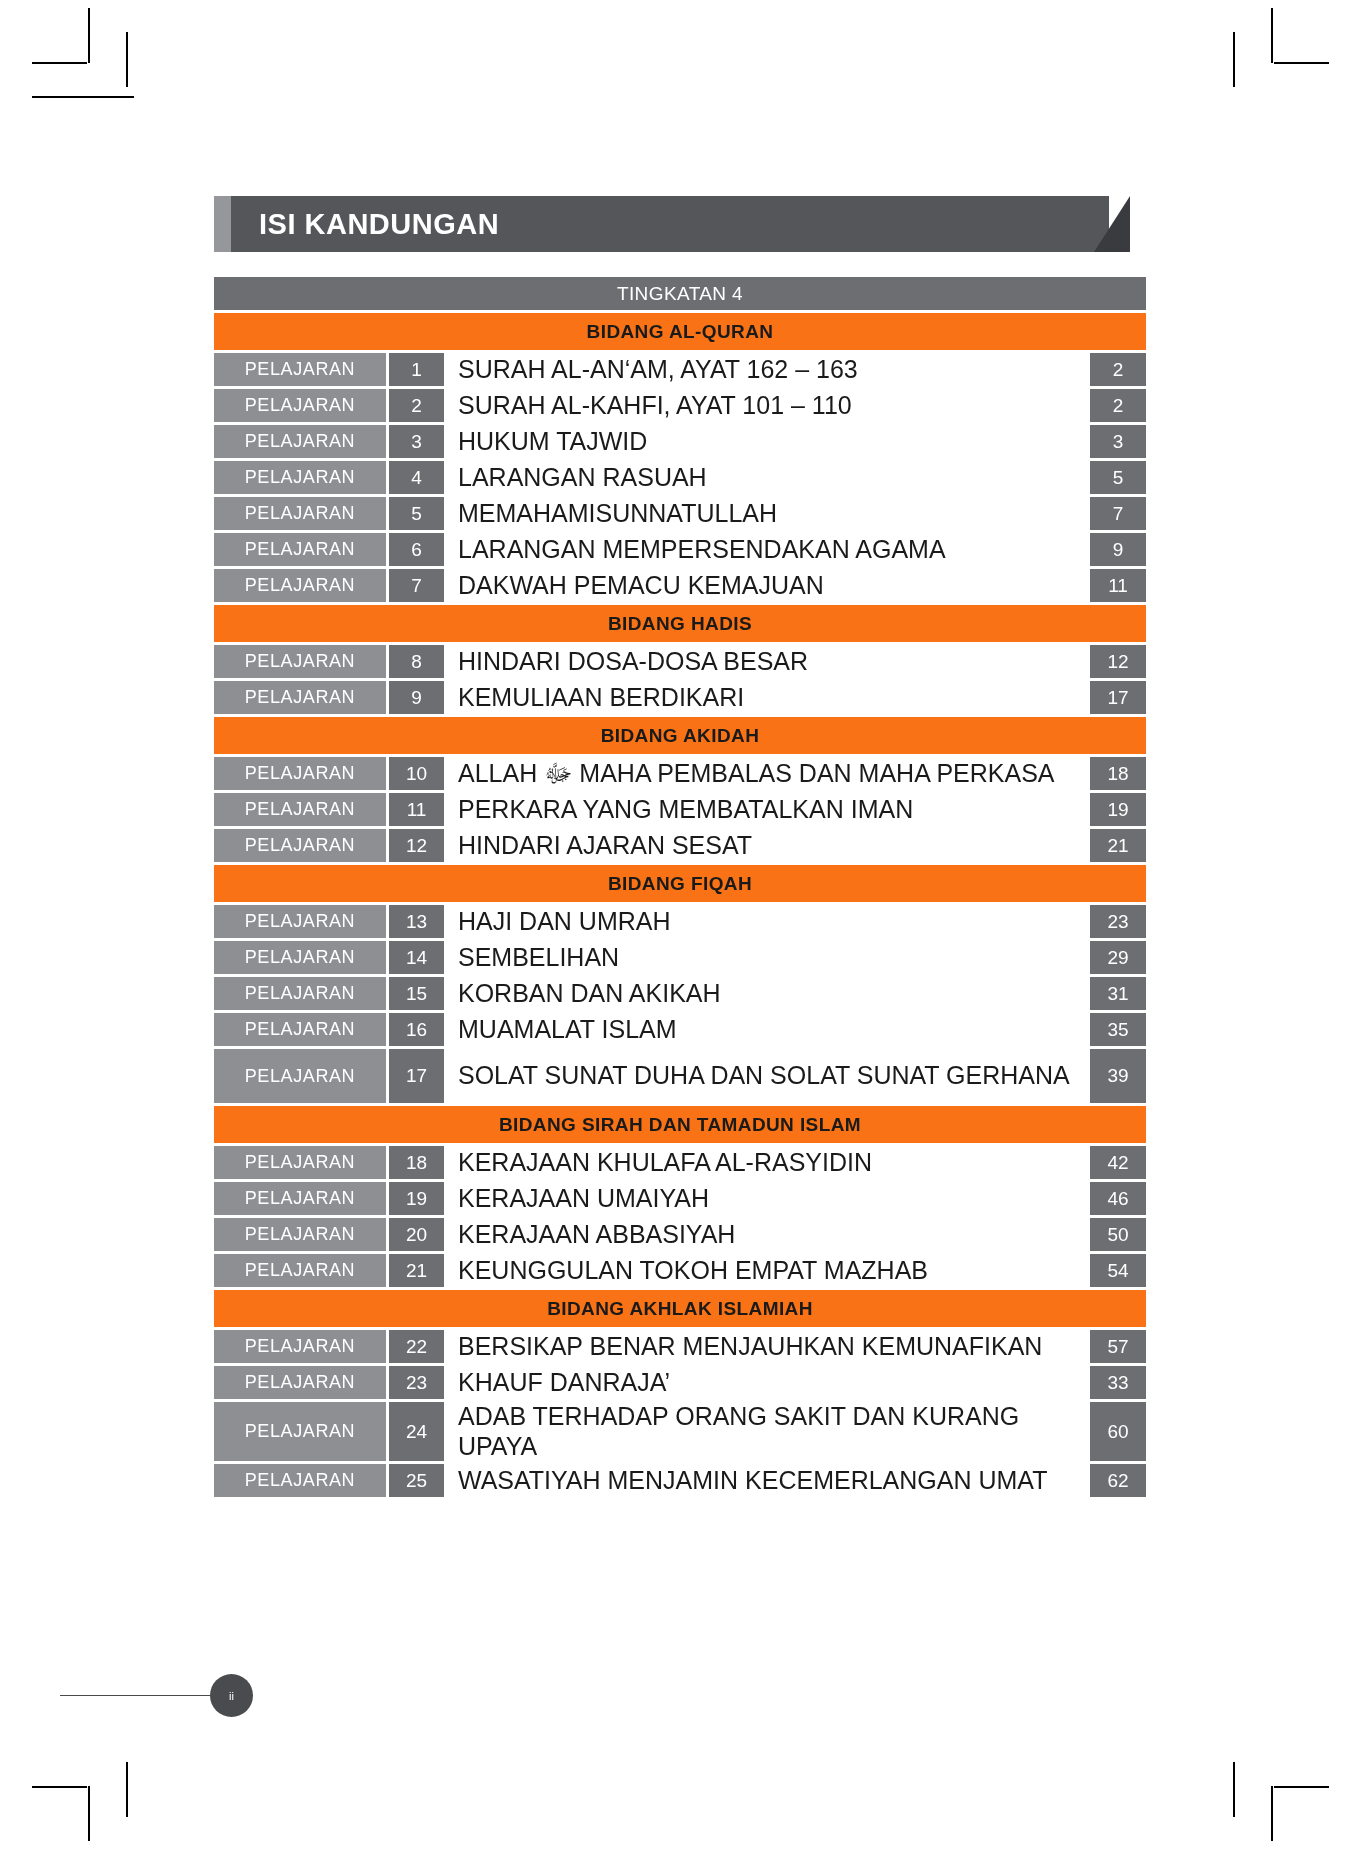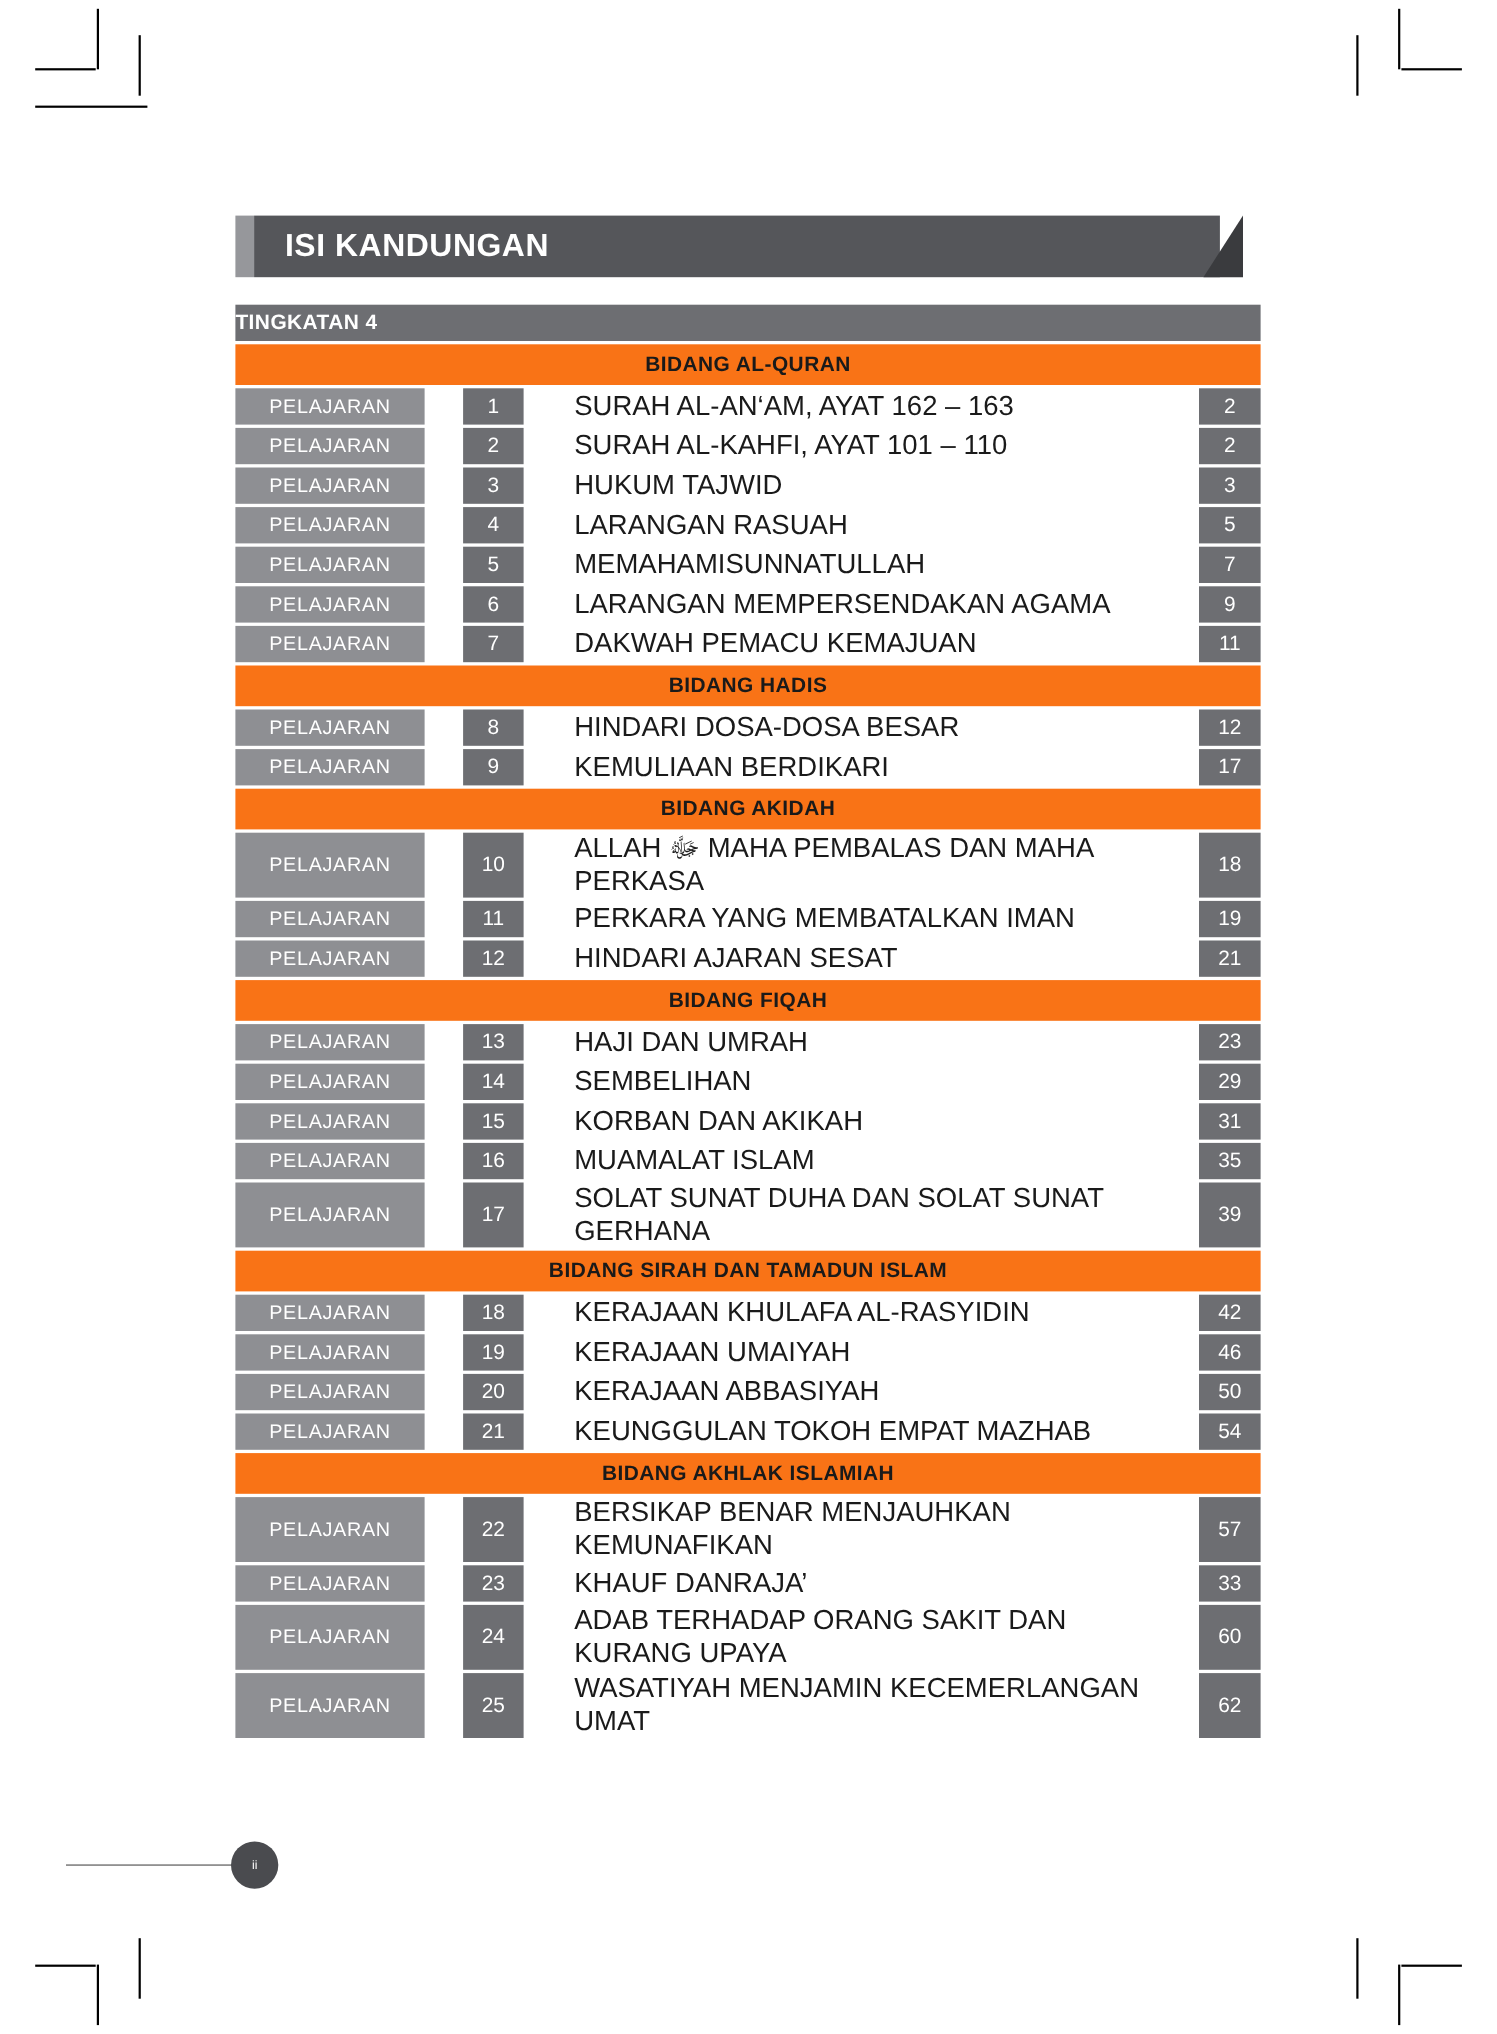--- a/index.html
+++ b/index.html
@@ -69,22 +69,22 @@
     position: absolute;
     left: 214px;
     top: 277px;
     width: 932px;
   }
 
   .band-form {
     background: #6d6e72;
     color: #ffffff;
     font-size: 19px;
-    font-weight: bold;
-    text-align: left;
+    font-weight: normal;
+    text-align: center;
     letter-spacing: 0.4px;
     height: 33px;
     line-height: 33px;
     margin-bottom: 3px;
   }
   .band-section {
     background: #f97316;
     color: #1a1a1a;
     font-size: 19px;
     font-weight: bold;
@@ -94,21 +94,20 @@
     line-height: 37px;
     margin-bottom: 3px;
     margin-top: 3px;
   }
 
   .row {
     display: flex;
     align-items: stretch;
     margin-bottom: 3px;
     min-height: 33px;
-    gap: 32px;
   }
   .c-label {
     width: 172px;
     flex: 0 0 172px;
     background: #8e8f93;
     color: #ffffff;
     font-size: 18px;
     letter-spacing: 0.6px;
     display: flex;
     align-items: center;

